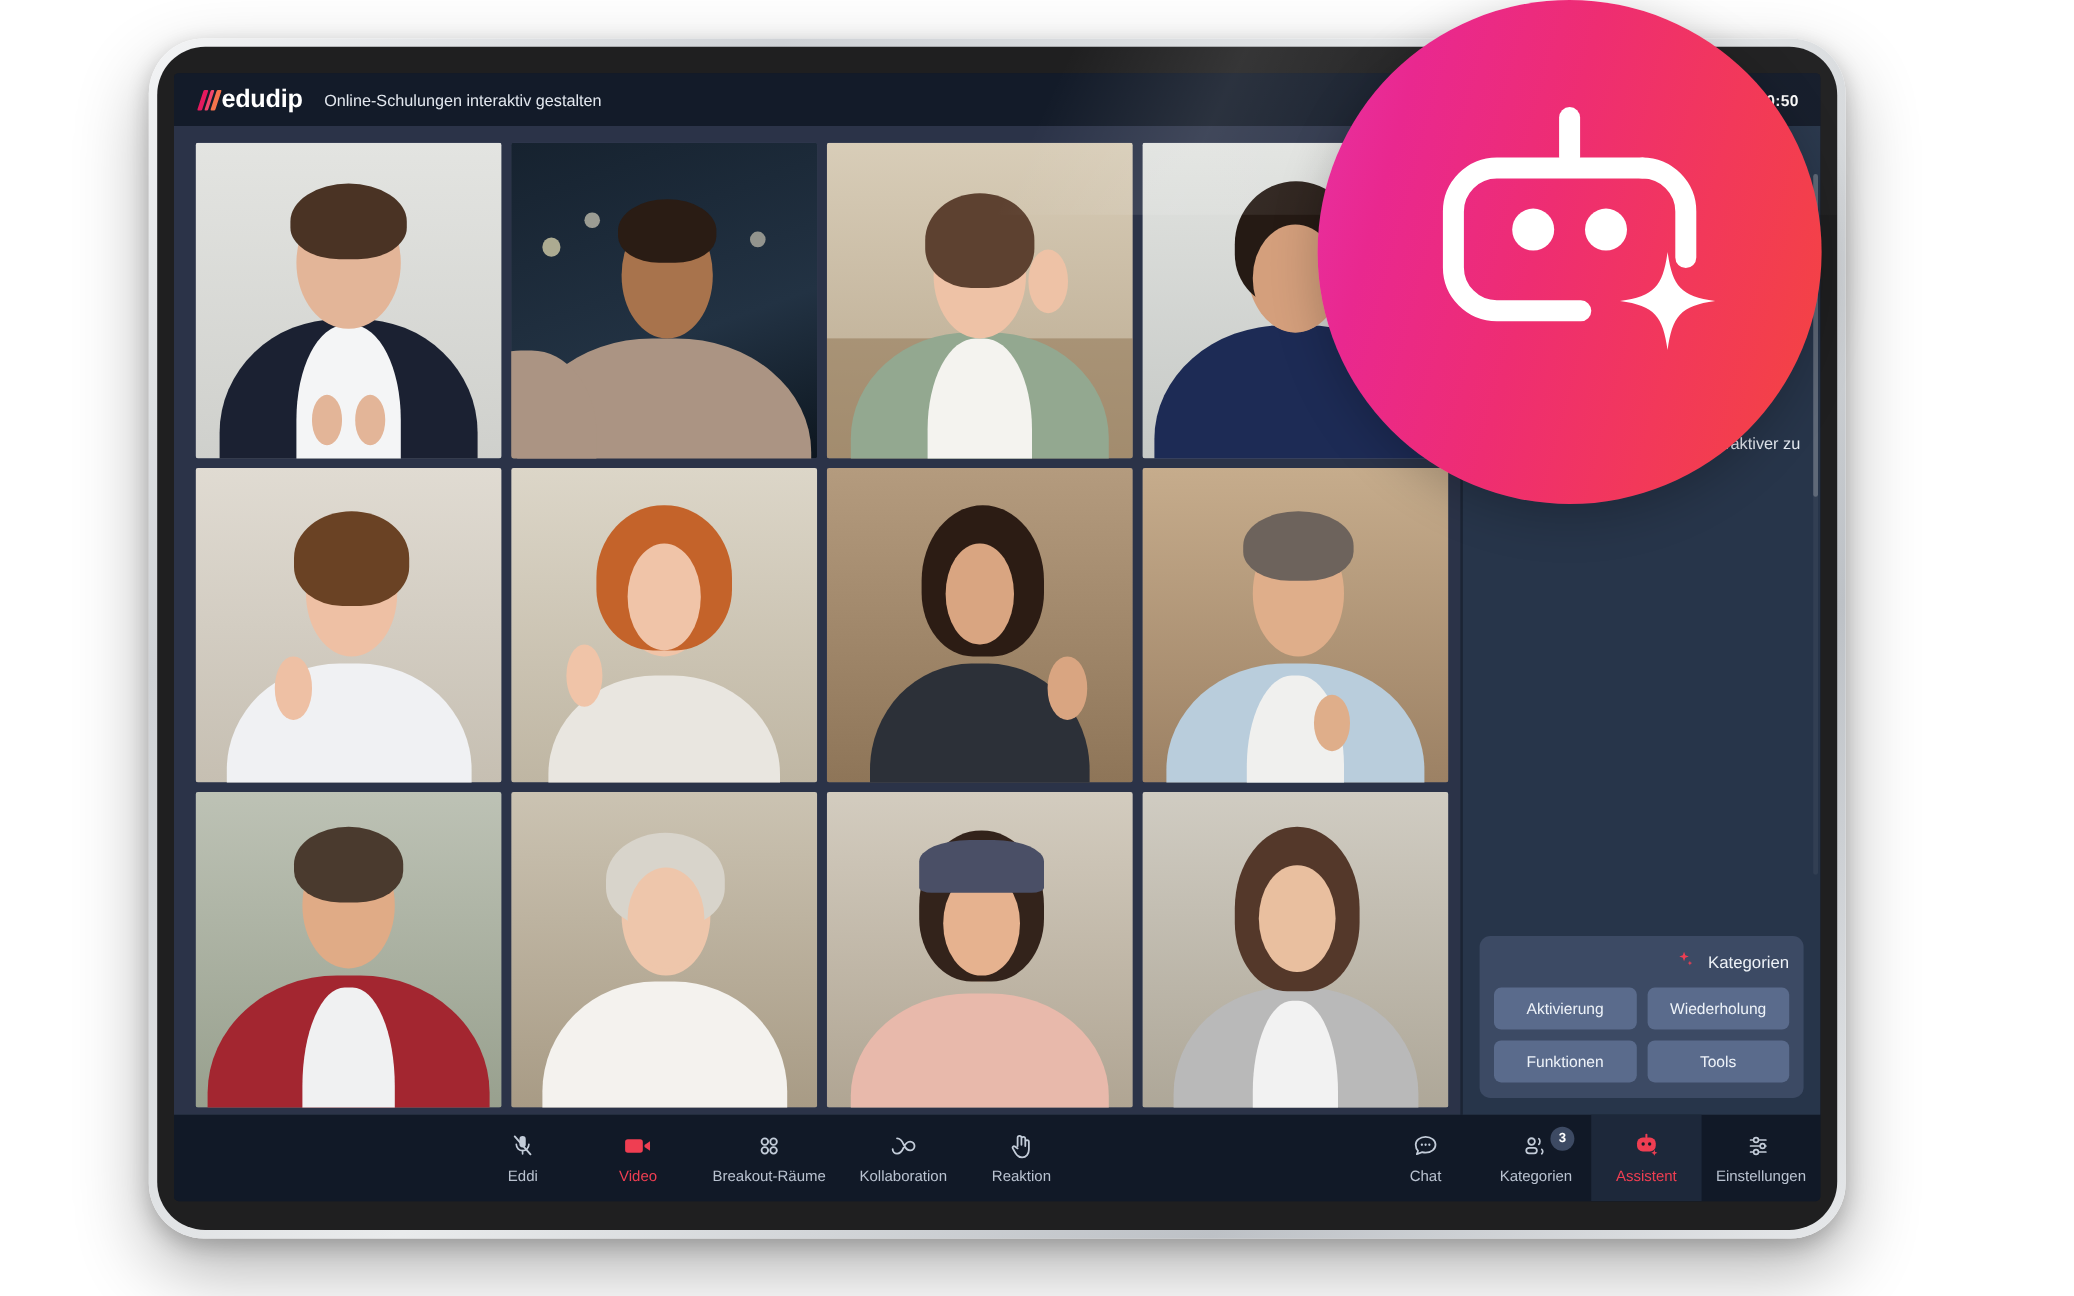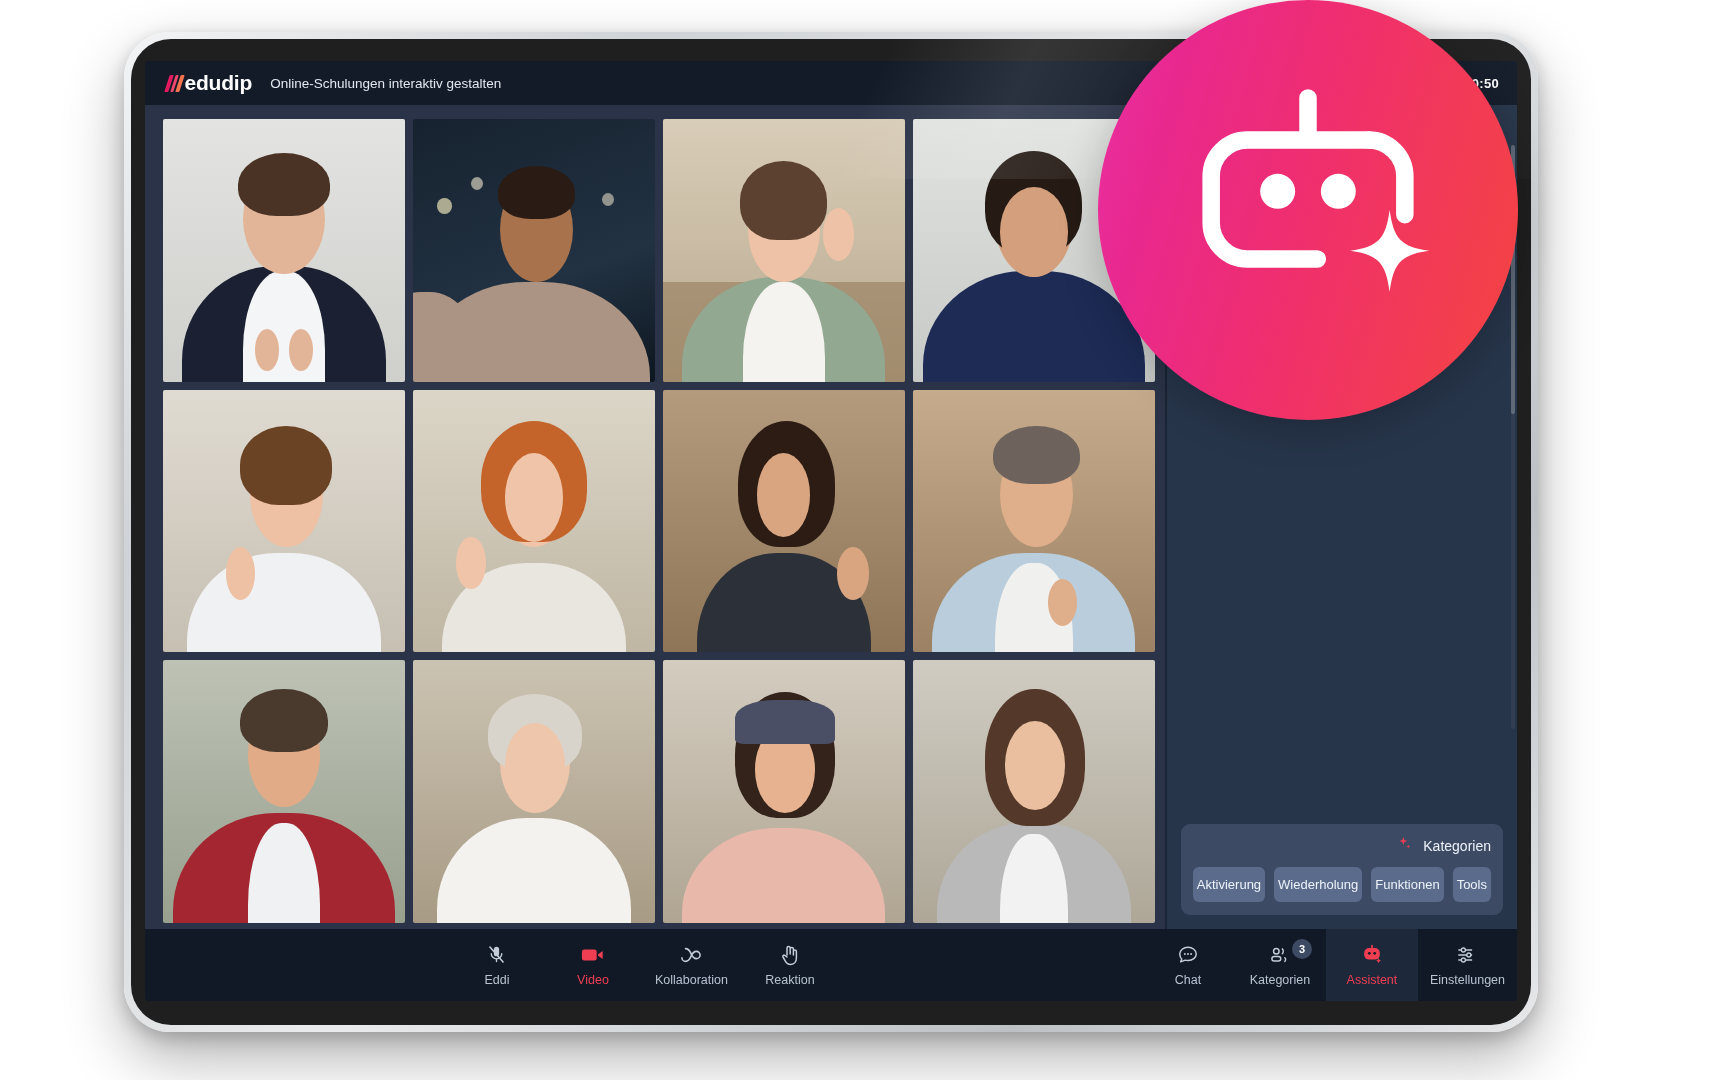--- a/index.html
+++ b/index.html
@@ -161,21 +161,21 @@
   .categories {
     margin: 0 14px 14px 14px;
     background: #3c4a64;
     border-radius: 9px;
     padding: 11px 12px 13px 12px;
   }
   .cat-title {
     display:flex; align-items:center; justify-content:flex-end; gap: 9px;
     color:#eef2f7; font-size: 14px; margin-bottom: 11px;
   }
-  .cat-grid { display:grid; grid-template-columns: 1fr 1fr 1fr 1fr; gap: 9px; }
+  .cat-grid { display:grid; grid-template-columns: 1fr 1fr; gap: 9px; }
   .cat-btn {
     background: #5a6b8c;
     border: none;
     border-radius: 6px;
     color: #eef3f9;
     font-size: 13px;
     font-family: "Liberation Sans", sans-serif;
     padding: 10px 4px;
     cursor: pointer;
     text-align:center;
@@ -462,20 +462,31 @@
             <button class="tb-item active-red">
               <span class="tb-icon">
                 <svg width="24" height="18" viewBox="0 0 26 18">
                   <rect x="1" y="3" width="16" height="12" rx="2.5" fill="#ef3e52"></rect>
                   <path d="M18.5 8.2l5-3.4v8.4l-5-3.4z" fill="#ef3e52"></path>
                 </svg>
               </span>
               <span>Video</span>
             </button>
 
+            <button class="tb-item">
+              <span class="tb-icon">
+                <svg width="20" height="20" viewBox="0 0 22 22" fill="none">
+                  <circle cx="7" cy="7" r="3" stroke="#c3ccd9" stroke-width="1.7"></circle>
+                  <circle cx="15" cy="7" r="3" stroke="#c3ccd9" stroke-width="1.7"></circle>
+                  <circle cx="7" cy="15" r="3" stroke="#c3ccd9" stroke-width="1.7"></circle>
+                  <circle cx="15" cy="15" r="3" stroke="#c3ccd9" stroke-width="1.7"></circle>
+                </svg>
+              </span>
+              <span>Breakout-Räume</span>
+            </button>
 
             <button class="tb-item">
               <span class="tb-icon">
                 <svg width="22" height="20" viewBox="0 0 24 22" fill="none">
                   <path d="M4 4c3 0 4.5 2 6 5.5C11.5 13 13 15 16 15c2.2 0 4-1.8 4-4s-1.8-4-4-4c-3 0-4.5 2-6 5.5C8.5 16 7 18 4 18c-2.2 0-4-1.8-4-4" transform="translate(2,0)" stroke="#c3ccd9" stroke-width="1.7" stroke-linecap="round"></path>
                 </svg>
               </span>
               <span>Kollaboration</span>
             </button>
 

